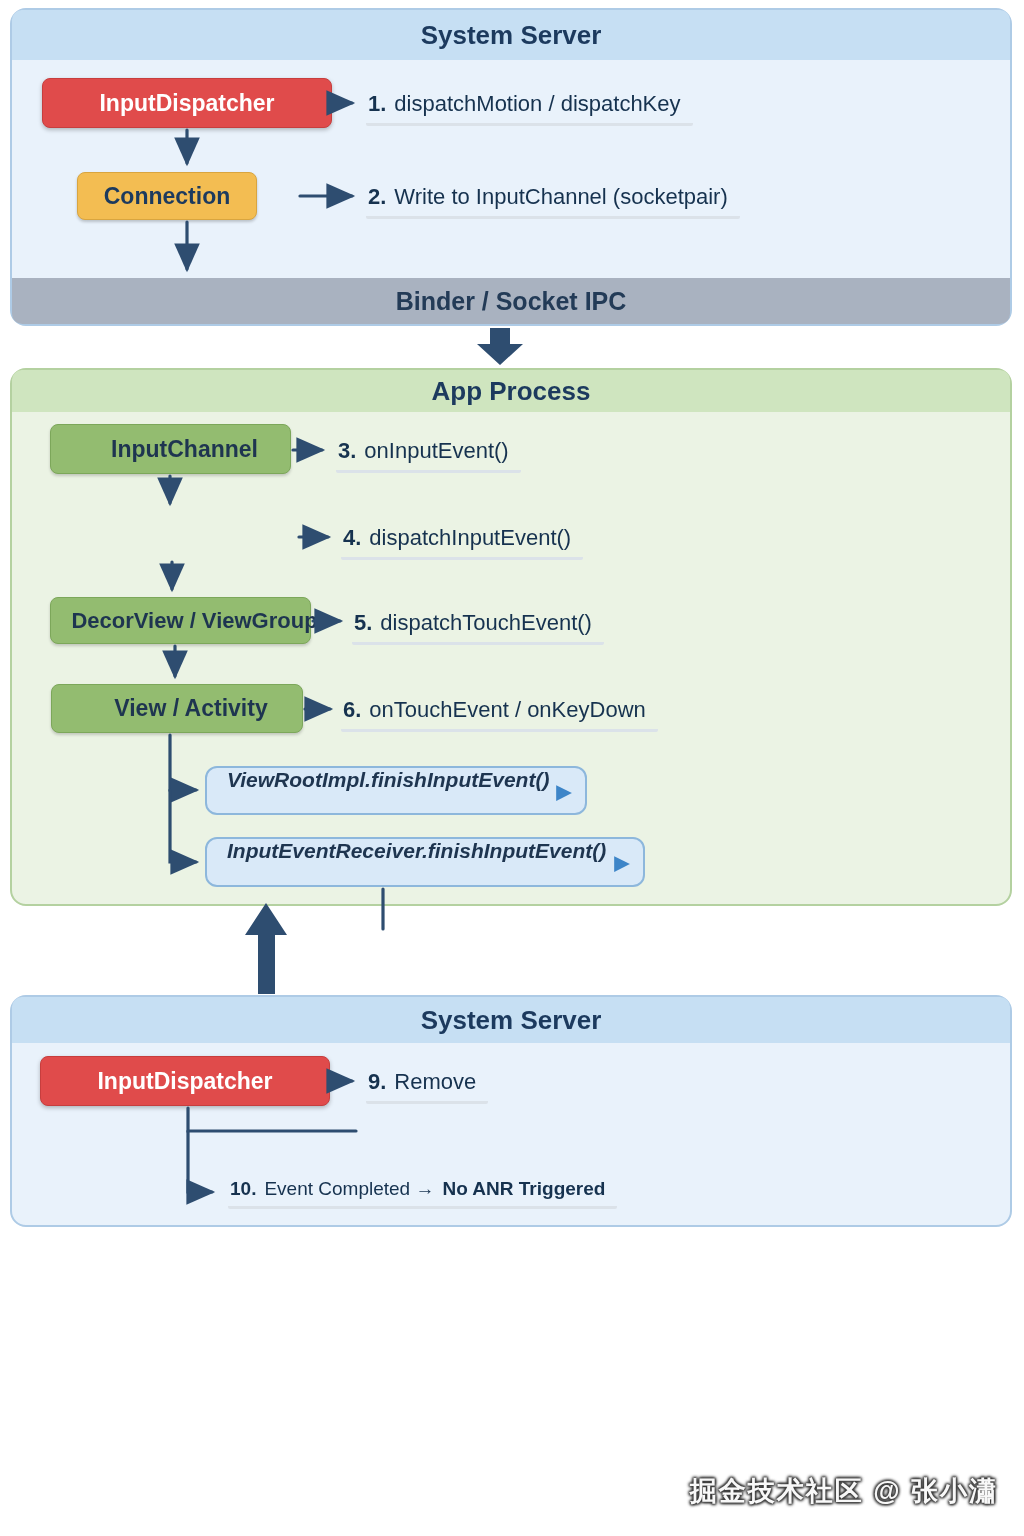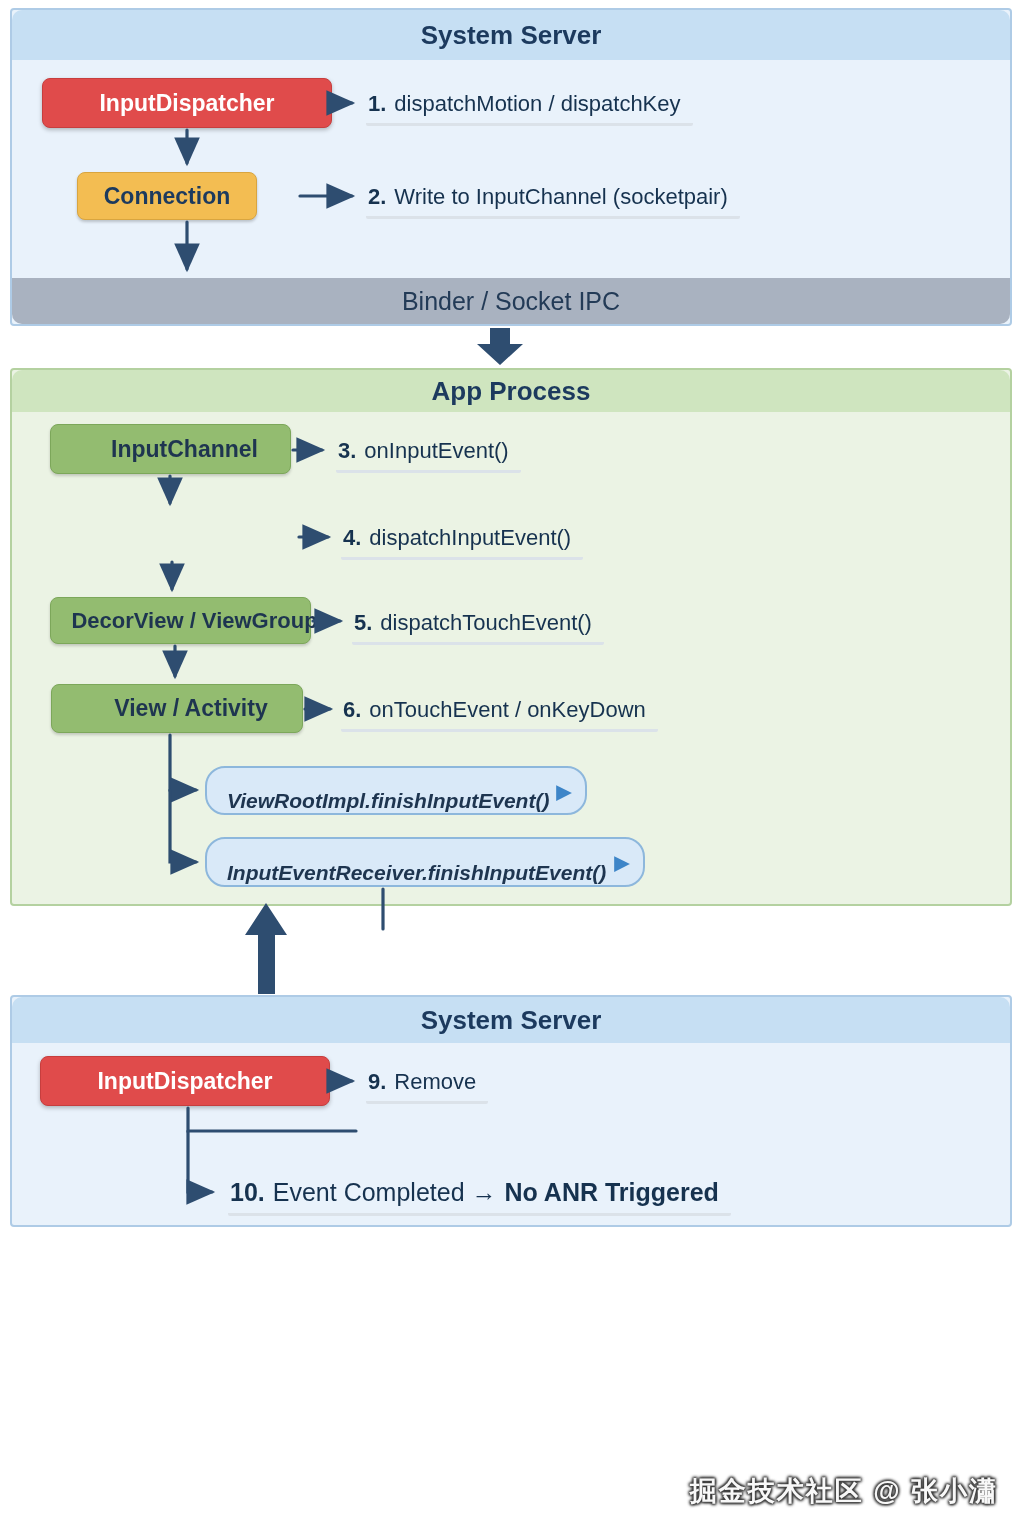--- a/index.html
+++ b/index.html
@@ -1,46 +1,46 @@
 <!DOCTYPE html>
 <html style="--arrow: #2e4d70; --panel-blue-bg: #e9f2fb; --panel-blue-header: #c6dff3; --panel-blue-border: #aecbe6; --panel-green-bg: #ebf3e4; --panel-green-header: #cfe5bf; --panel-green-border: #b4d1a0; --red-box: #e04b4b; --orange-box: #f3bd52; --green-box: #93bc70; --ipc-bar: #a9b2c0; --finish-box-bg: #d9e9f8; --finish-box-border: #8db7dc; --title-text: #1c3a5e; --label-text: #16324f; --underline: #dbe2e9; --play-icon: #3d85c8;"><head>
 <meta charset="utf-8">
 <style>
   * { box-sizing: border-box; margin: 0; padding: 0; }
   html, body { background: #ffffff; }
   body { font-family: "Liberation Sans", sans-serif; }
   .canvas { position: relative; width: 1024px; height: 1536px; background: #fff; overflow: hidden; }
 
-  .panel { position: absolute; border-radius: 4px; padding-left: 26px; }
+  .panel { position: absolute; border-radius: 16px; padding-left: 26px; }
   .panel.blue  { background: var(--panel-blue-bg, #e9f2fb);  border: 2px solid var(--panel-blue-border, #aecbe6); }
   .panel.green { background: var(--panel-green-bg, #ebf3e4); border: 2px solid var(--panel-green-border, #b4d1a0); }
 
   .panel-header { position: absolute; left: 0; right: 0; top: 0;
     display: flex; align-items: center; justify-content: center;
     font-weight: bold; font-size: 26px; color: var(--title-text, #1c3a5e);
     border-radius: 10px 10px 0 0; }
   .blue  .panel-header { background: var(--panel-blue-header, #c6dff3); }
   .green .panel-header { background: var(--panel-green-header, #cfe5bf); }
 
   .ipc-bar { position: absolute; left: 0; right: 0; bottom: 0; height: 46px;
     background: var(--ipc-bar, #a9b2c0);
     display: flex; align-items: center; justify-content: center;
-    font-weight: normal; font-size: 25px; color: #233b57;
+    font-weight: bold; font-size: 25px; color: #233b57;
     border-radius: 0 0 10px 10px; }
 
   .node { position: absolute; display: flex; align-items: center; justify-content: center;
     font-weight: bold; font-size: 23px; border-radius: 8px; white-space: nowrap; }
   .node.red    { background: var(--red-box, #e04b4b);   color: #ffffff; border: 1px solid #c73e3e; box-shadow: 0 2px 4px rgba(0,0,0,.25); }
   .node.orange { background: var(--orange-box, #f3bd52); color: var(--title-text, #1c3a5e); border: 1px solid #d9a53f; box-shadow: 0 2px 3px rgba(0,0,0,.2); }
   .node.greenbox { background: var(--green-box, #93bc70); color: #1e3550; border: 1px solid #7ca75a; box-shadow: 0 2px 3px rgba(0,0,0,.18); padding-left: 28px; }
 
-  .finish { position: absolute; display: flex; align-items: flex-end;
+  .finish { position: absolute; display: flex; align-items: flex-start;
     padding: 0 46px 0 20px;
     background: var(--finish-box-bg, #d9e9f8); border: 2px solid var(--finish-box-border, #8db7dc);
-    border-radius: 20px; font-weight: bold; font-style: italic; font-size: 21px;
+    border-radius: 12px; font-weight: bold; font-style: italic; font-size: 21px;
     color: #1e3550; white-space: nowrap; }
   .finish .play { position: absolute; right: 14px; top: 50%; transform: translateY(-50%);
     font-style: normal; color: var(--play-icon, #3d85c8); font-size: 19px; }
 
   .lbl { position: absolute; font-size: 22px; color: var(--label-text, #16324f); white-space: nowrap; }
   .lbl .inner { display: inline-block; padding: 2px 12px 6px 2px;
     border-bottom: 3px solid var(--underline, #dbe2e9); border-radius: 2px; }
   .num { font-weight: bold; }
   .boldpart { font-weight: bold; }
   .mr { margin-right: 8px; }
@@ -126,21 +126,21 @@
 
   <div class="node red" style="left:40px; top:1056px; width:290px; height:50px;">
     <span>InputDispatcher</span>
   </div>
 
   <div class="lbl" style="left:366px; top:1067px;">
     <span class="inner"><span class="num mr">9.</span><span>Remove</span></span>
   </div>
 
 
-  <div class="lbl" style="left:228px; top:1176px; font-size:25px;">
+  <div class="lbl" style="left:228px; top:1176px; font-size:19px;">
     <span class="inner"><span class="num mr">10.</span><span class="mr">Event Completed →</span><span class="boldpart">No ANR Triggered</span></span>
   </div>
 
   <svg class="arrows" width="1024" height="1536">
     <defs>
       <marker id="ah" markerWidth="10" markerHeight="10" refX="8" refY="4" orient="auto">
         <path d="M0,0 L9,4 L0,8 Z" class="ah"></path>
       </marker>
     </defs>
 

